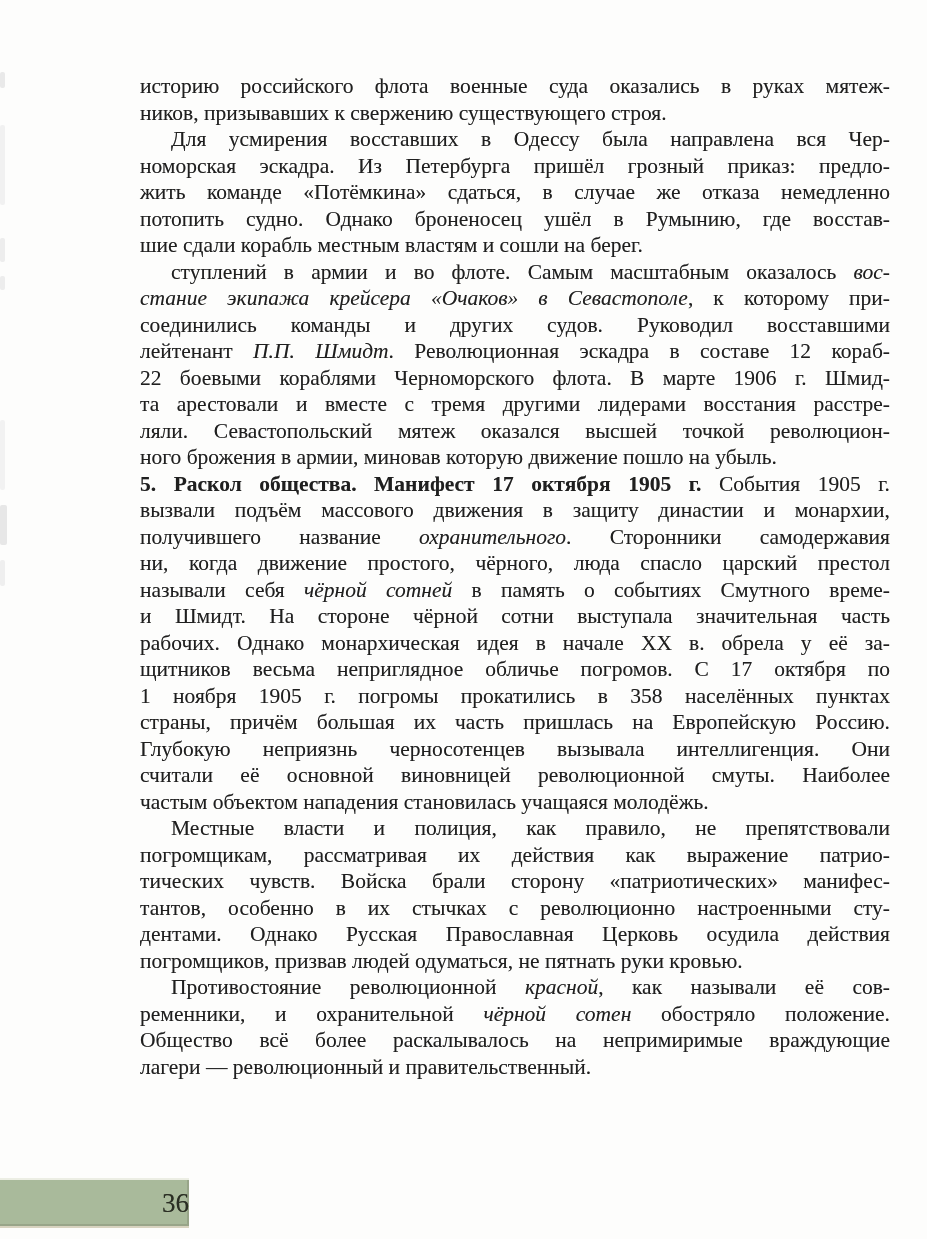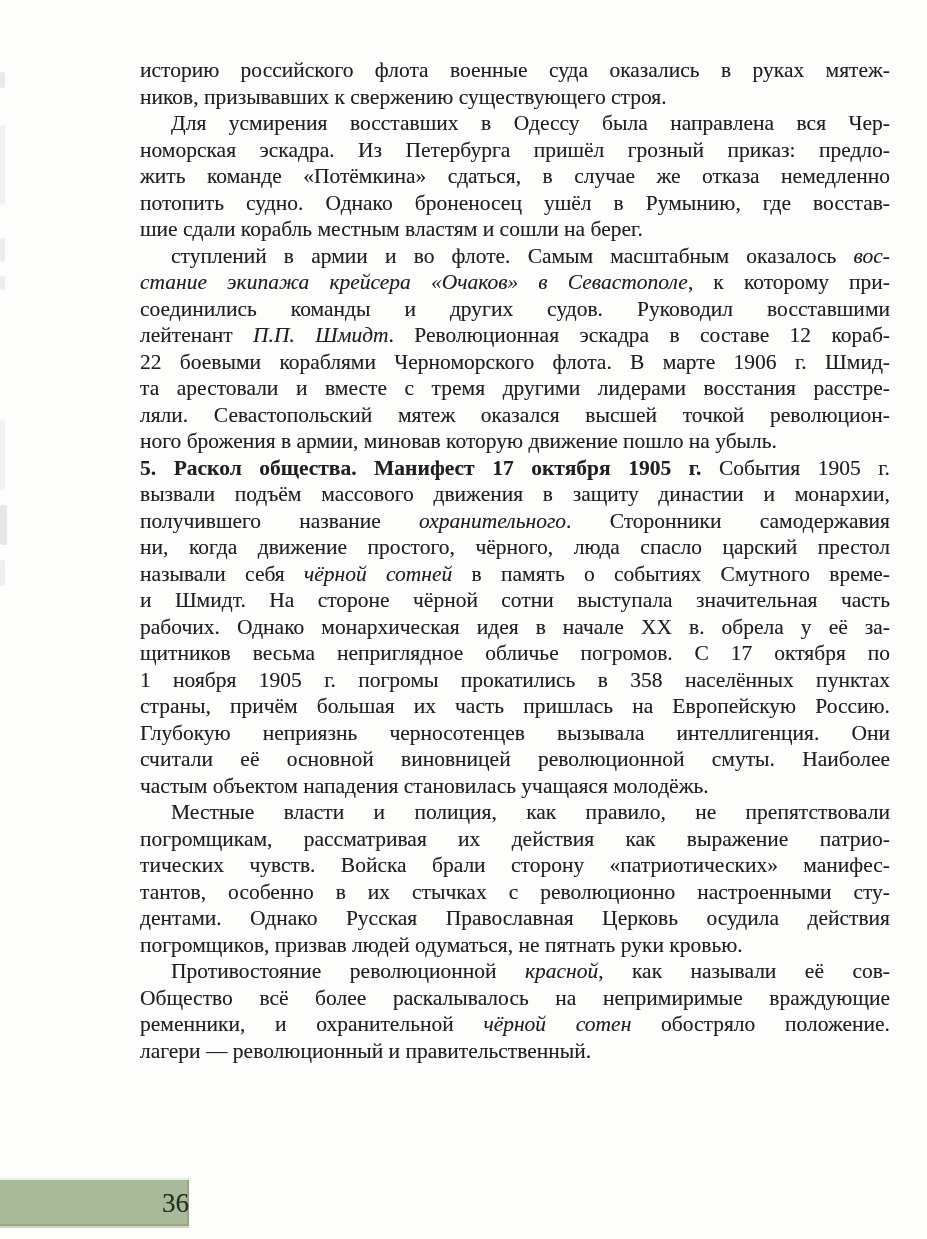--- a/index.html
+++ b/index.html
@@ -30,21 +30,21 @@
   .a2 { top: 125px; height: 80px; background:#f1f1f1; }
   .a3 { top: 238px; height: 24px; }
   .a4 { top: 276px; height: 14px; }
   .a5 { top: 420px; height: 70px; background:#f2f2f2; }
   .a6 { top: 505px; height: 40px; background:#e7e7e7; width:7px; }
   .a7 { top: 560px; height: 26px; background:#efefef; }
 
   .text-column {
     position: absolute;
     left: 140px;
-    top: 57px;
+    top: 73px;
     width: 750px;
     font-size: 21.5px;
     line-height: 26.5px;
     color: #1f1f1f;
     text-shadow: 0 0 0.5px rgba(0,0,0,0.35);
   }
   .para { margin: 0; }
   .para.spaced { }
   .para.indent .line:first-child { text-indent: 31px; }
   .line {
@@ -127,22 +127,22 @@
       <div class="para indent">
         <div class="line"><span class="seg">Местные власти и полиция, как правило, не препятствовали</span></div>
         <div class="line"><span class="seg">погромщикам, рассматривая их действия как выражение патрио-</span></div>
         <div class="line"><span class="seg">тических чувств. Войска брали сторону «патриотических» манифес-</span></div>
         <div class="line"><span class="seg">тантов, особенно в их стычках с революционно настроенными сту-</span></div>
         <div class="line"><span class="seg">дентами. Однако Русская Православная Церковь осудила действия</span></div>
         <div class="line last"><span class="seg">погромщиков, призвав людей одуматься, не пятнать руки кровью.</span></div>
       </div>
       <div class="para indent">
         <div class="line"><span class="seg">Противостояние революционной </span><span class="seg i">красной</span><span class="seg">, как называли её сов-</span></div>
+        <div class="line"><span class="seg">ременники, и охранительной </span><span class="seg i">чёрной сотен</span><span class="seg"> обостряло положение.</span></div>
         <div class="line"><span class="seg">Общество всё более раскалывалось на непримиримые враждующие</span></div>
-        <div class="line"><span class="seg">ременники, и охранительной </span><span class="seg i">чёрной сотен</span><span class="seg"> обостряло положение.</span></div>
         <div class="line last"><span class="seg">лагери — революционный и правительственный.</span></div>
       </div>
     </div>
 
   <div class="page-num-box" style="background: rgb(169, 186, 155);">
     <span>36</span>
   </div>
 
 </div>
 

